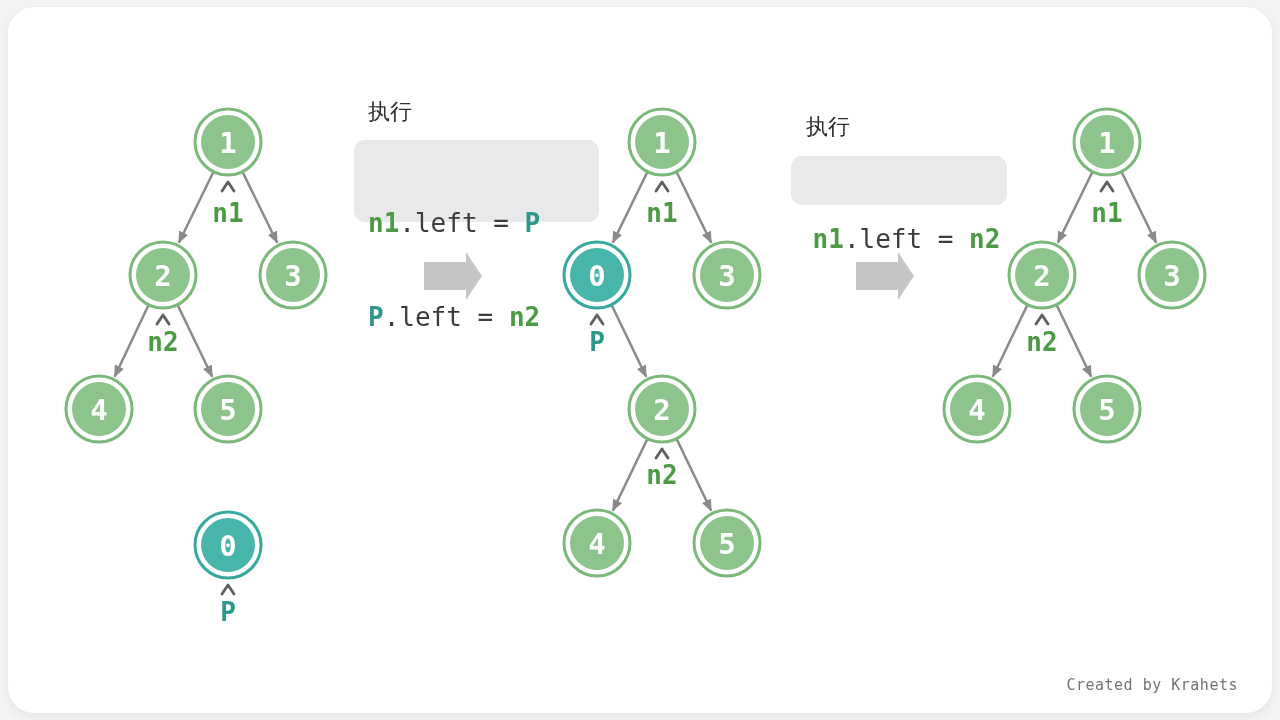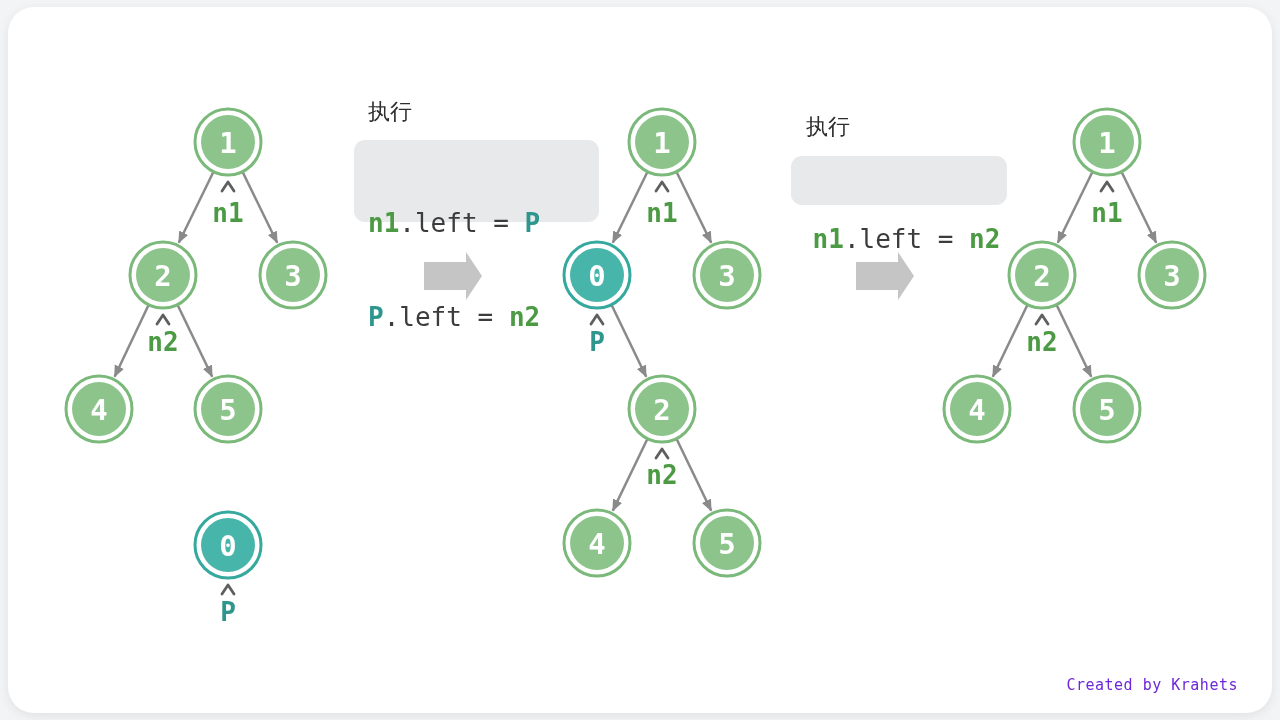--- a/index.html
+++ b/index.html
@@ -25,21 +25,21 @@
   .code-box{position:absolute;background:#e8e9ea;border-radius:11px;box-sizing:border-box;
             font-family:"DejaVu Sans Mono",monospace;font-size:26px;color:#3c3c3c;
             white-space:pre;}
   .code-line{line-height:34px;}
   #code-box-1{left:354px;top:140px;width:245px;height:82px;padding:6px 8px 0 14px;}
   #code-box-2{left:791px;top:156px;width:216px;height:49px;padding:6px 0 0 15px;text-align:center;}
   .kw-g{color:#4c9a44;font-weight:bold;}
   .kw-t{color:#2e968c;font-weight:bold;}
 
   .watermark{position:absolute;right:42px;top:676px;font-family:"DejaVu Sans Mono",monospace;
-             font-size:15px;letter-spacing:0.5px;color:#6d28d9;}
+             font-size:15px;letter-spacing:0.5px;color:#737373;}
 </style>
 </head>
 <body>
 
 <div class="stage">
   <div class="card"></div>
 
   <svg class="diagram" viewBox="0 0 1280 720">
     <defs>
       <marker id="ah" markerUnits="userSpaceOnUse" markerWidth="14" markerHeight="12" refX="11" refY="5" orient="auto">

